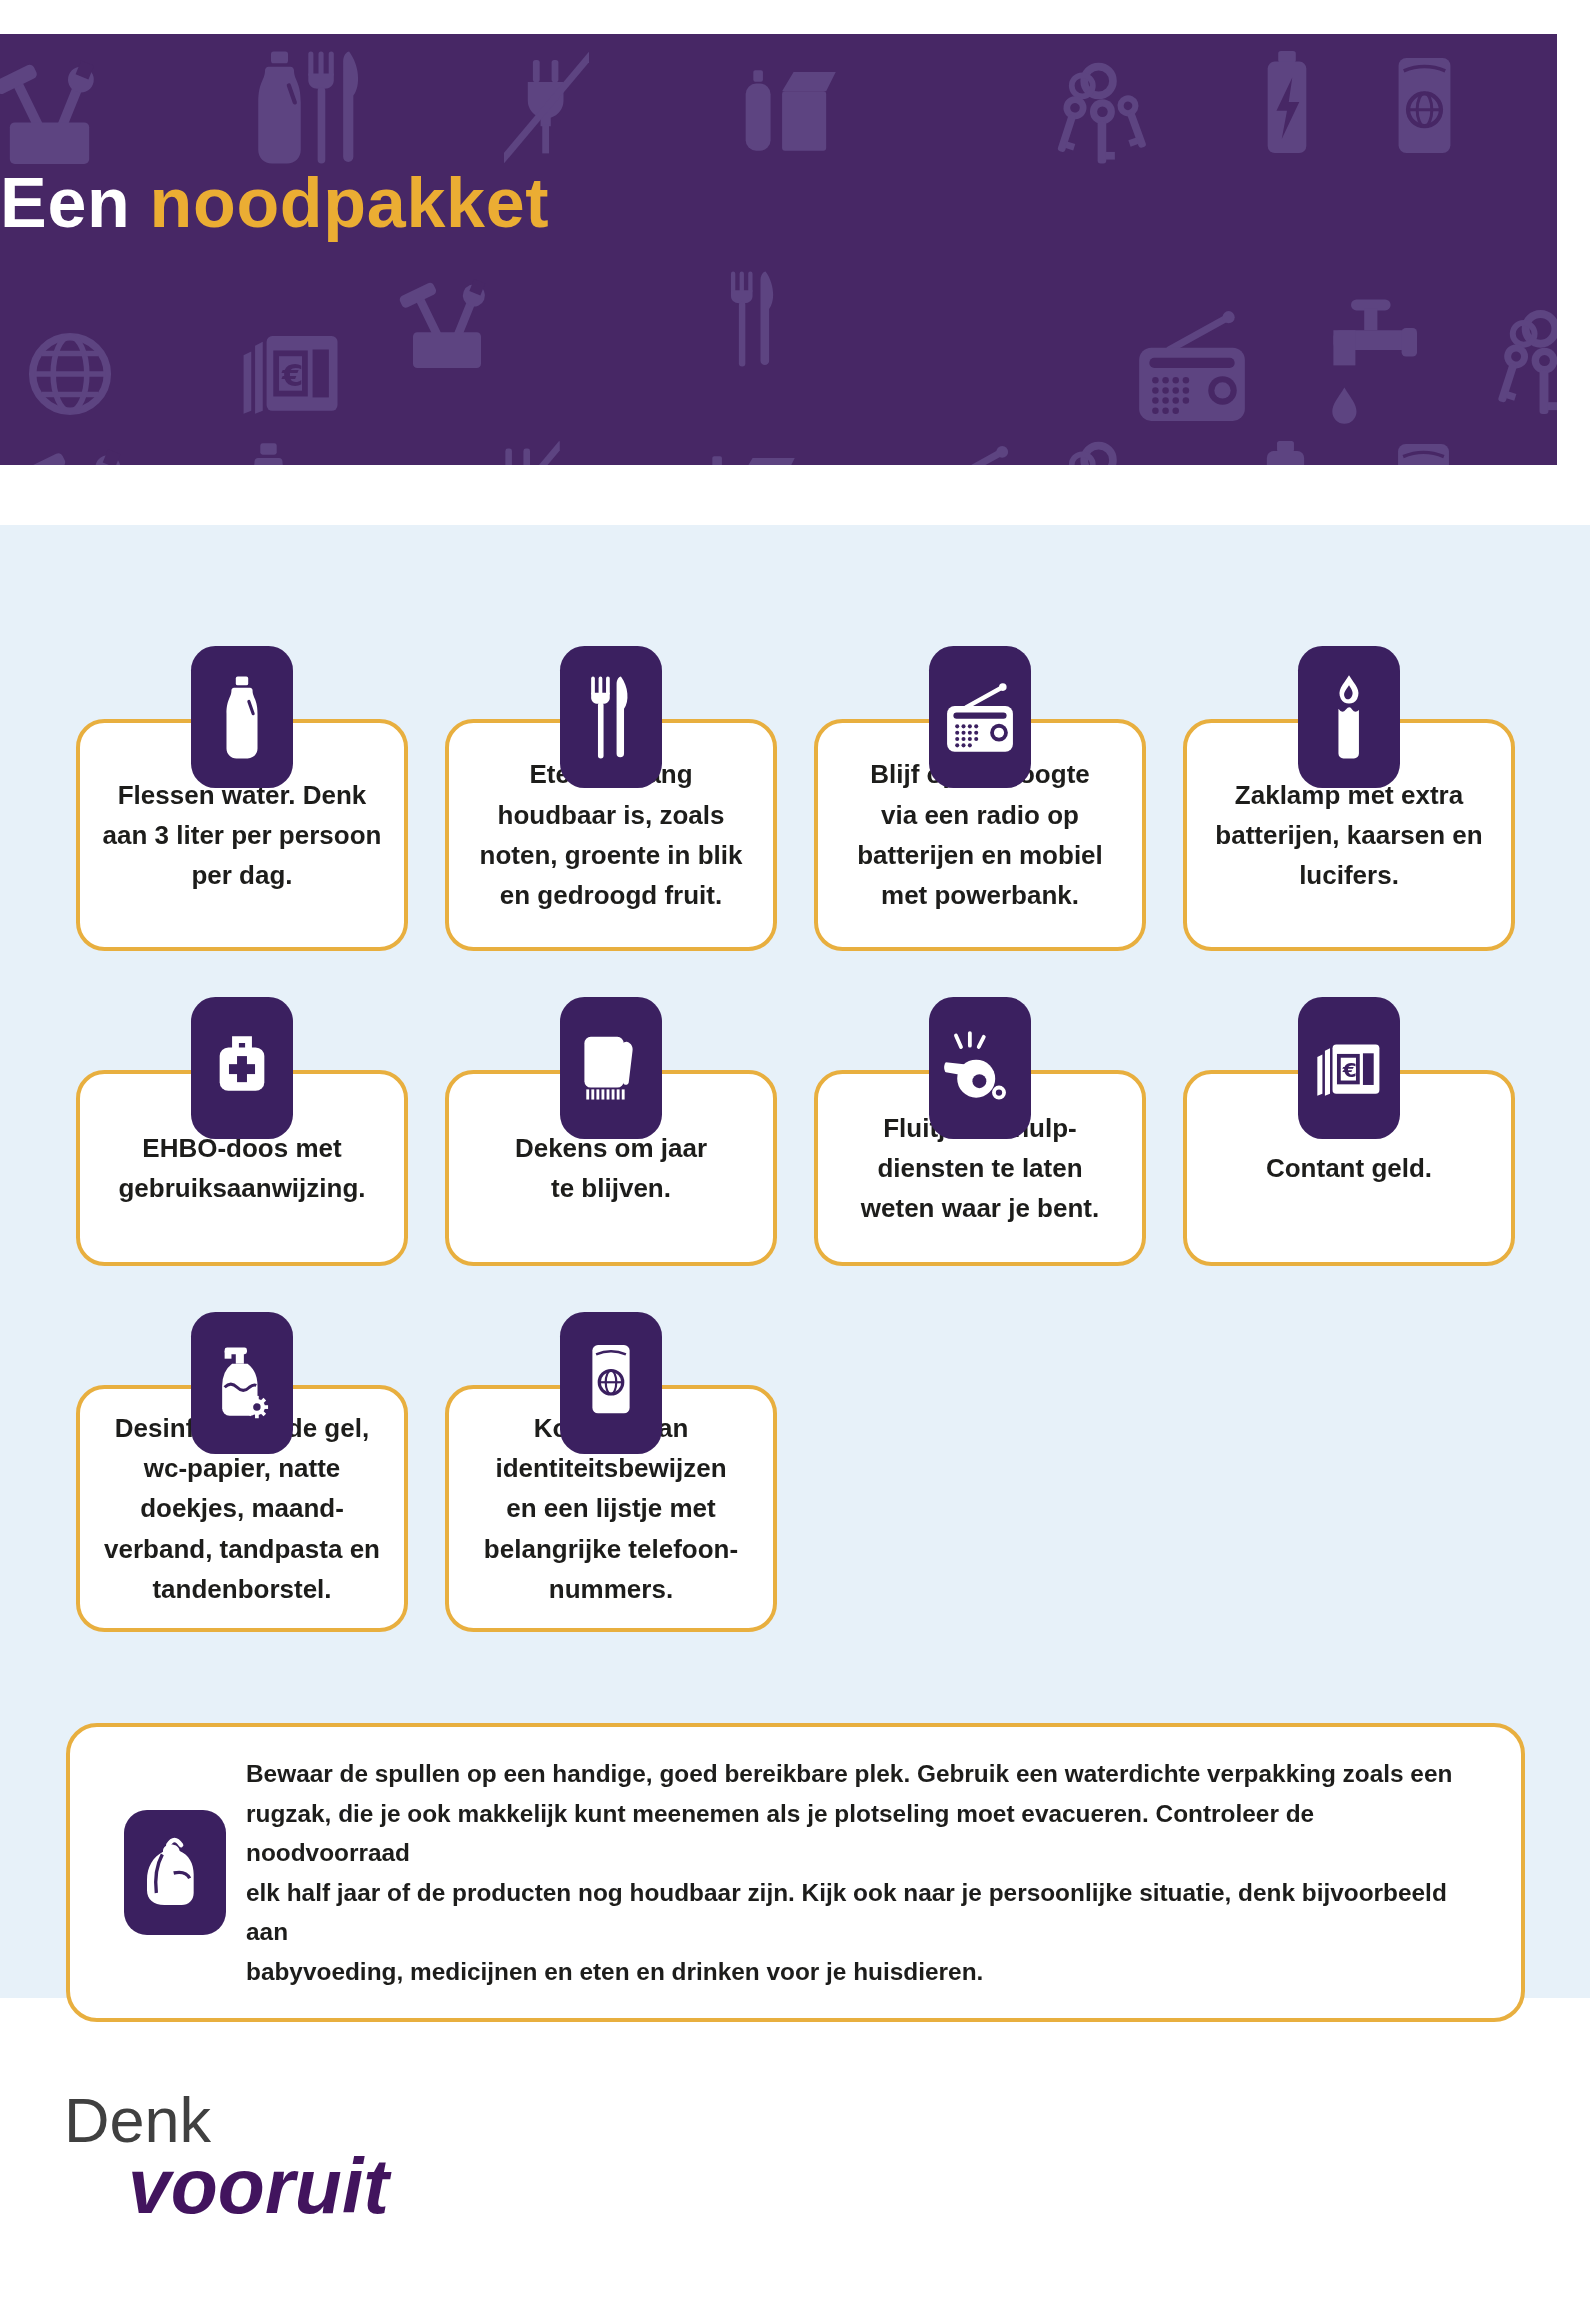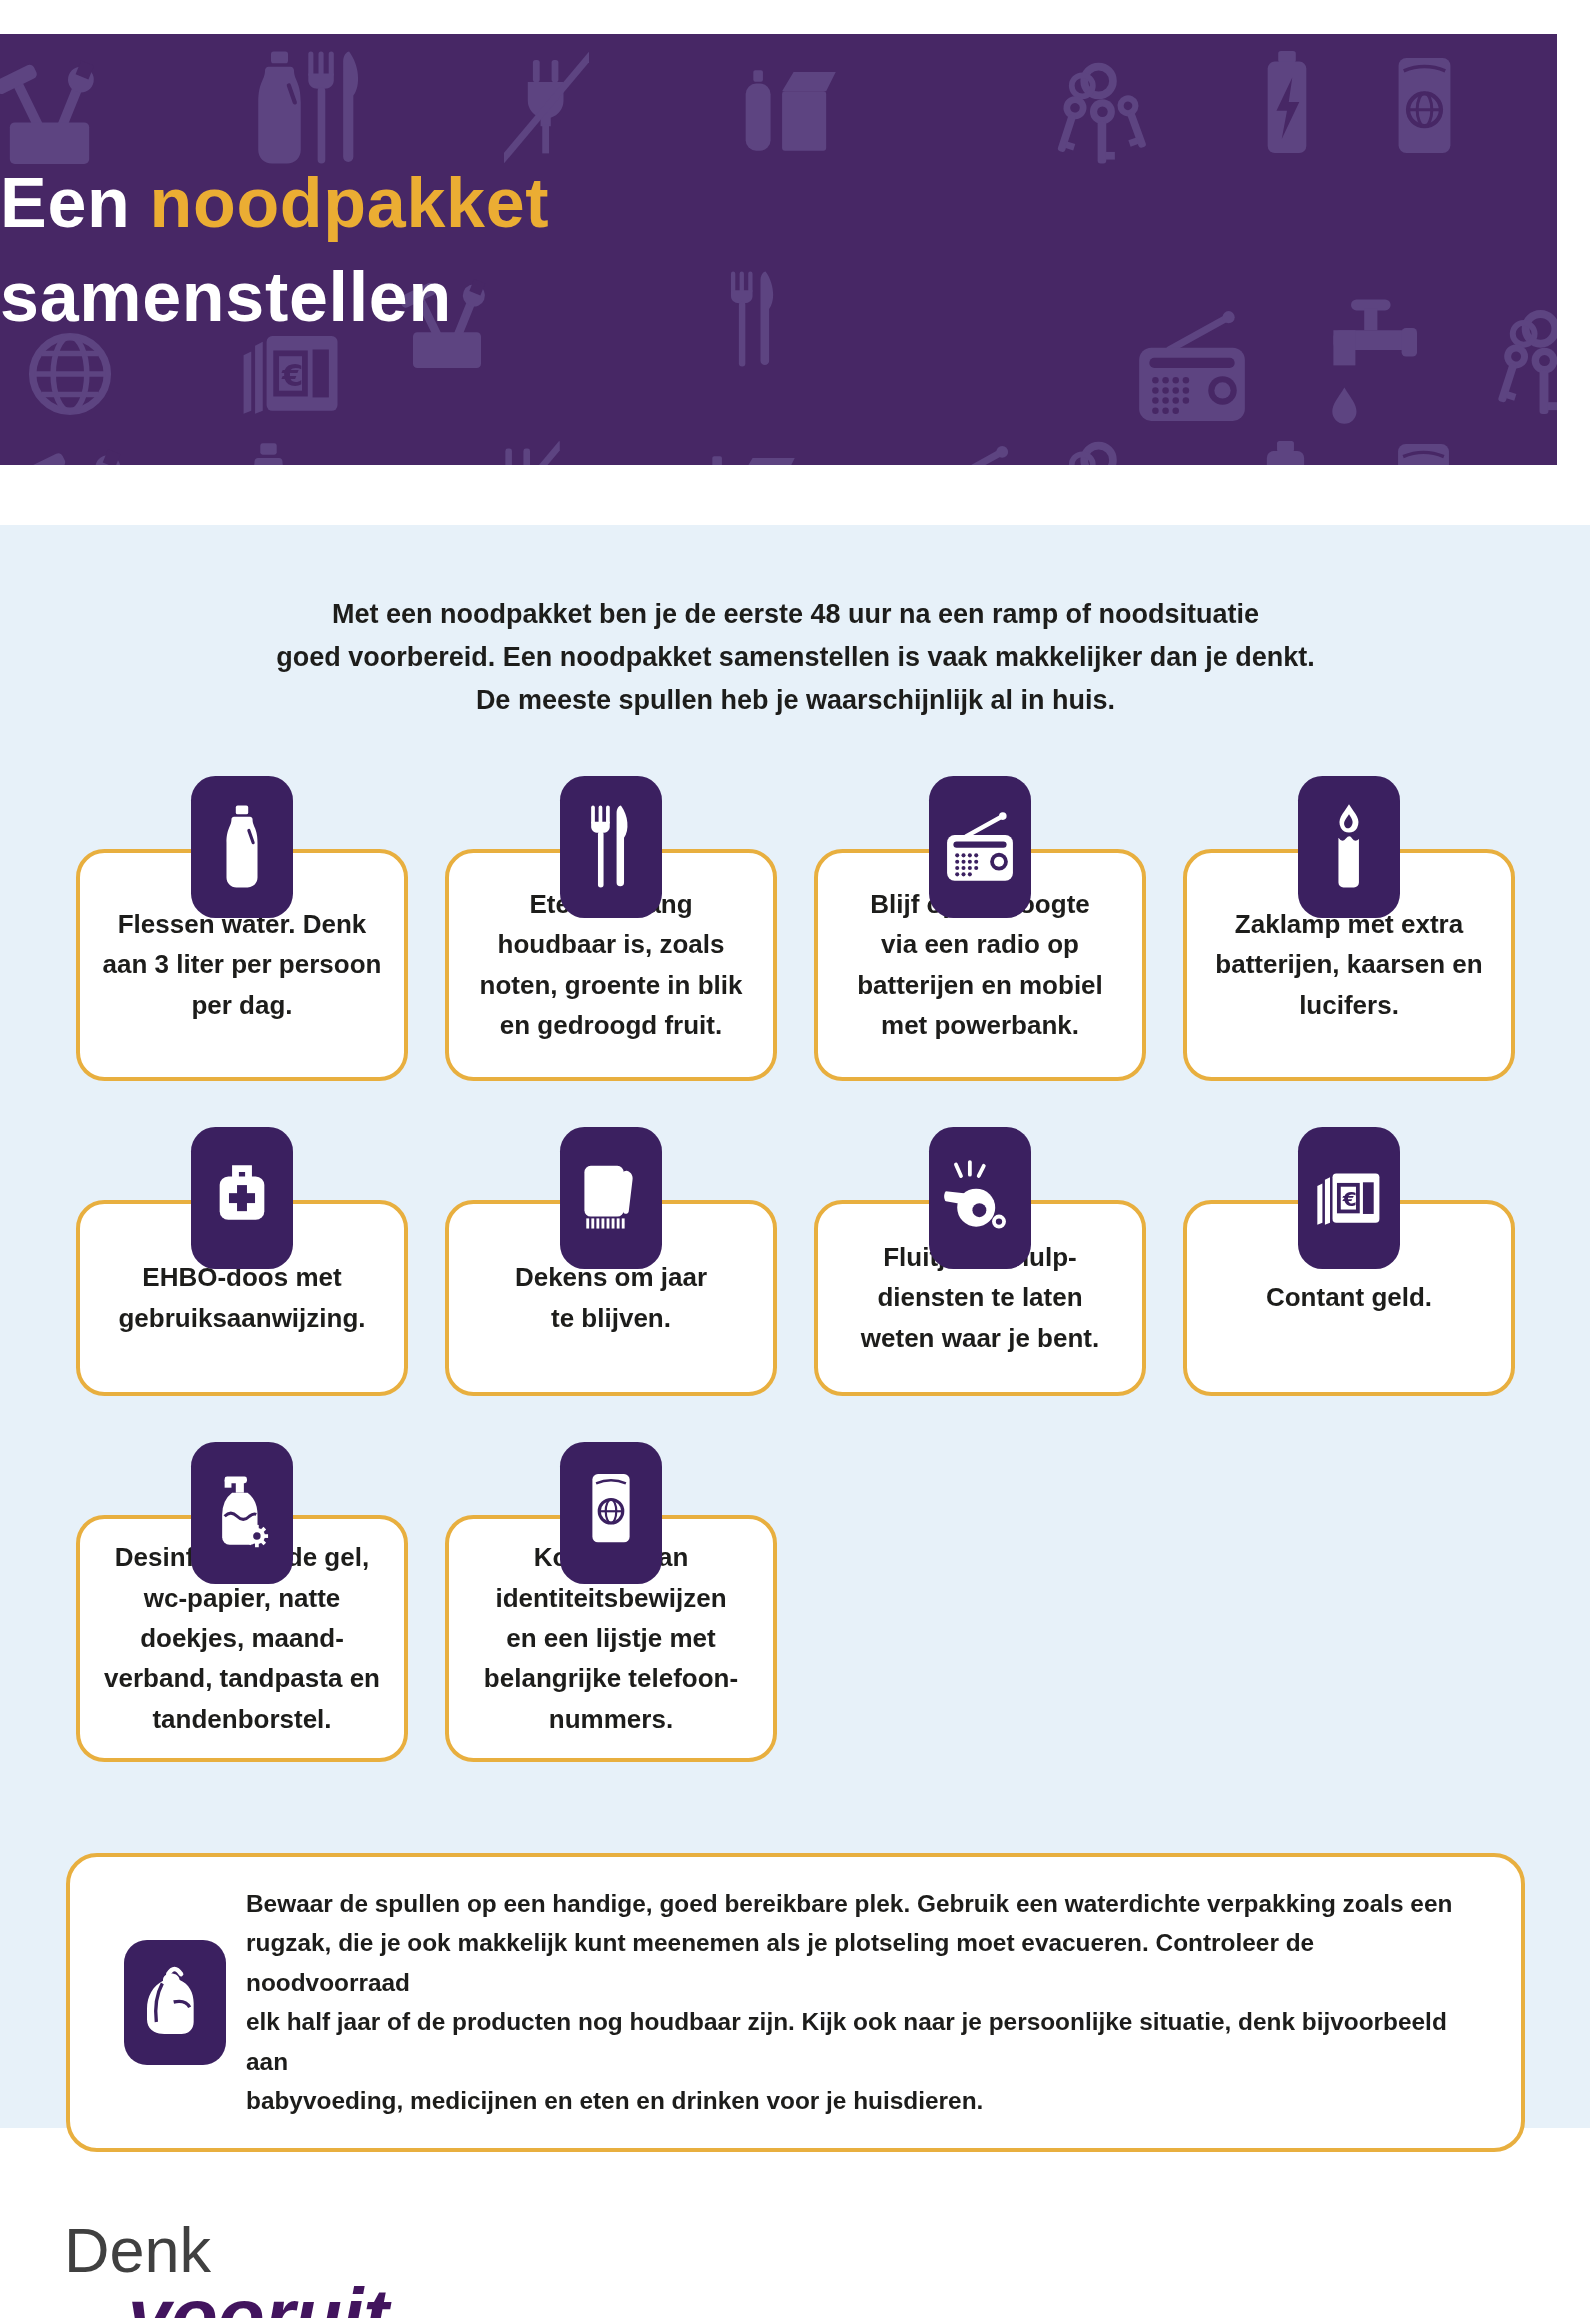--- a/index.html
+++ b/index.html
@@ -367,28 +367,25 @@
   <svg class="pat" style="left:1043px;top:403px;width:115px;height:115px" viewBox="0 0 170 170" width="115" height="115">
       <use href="#i-keys"></use>
     </svg>
   <svg class="pat" style="left:1243px;top:400px;width:85px;height:119px" viewBox="0 0 126 176" width="85" height="119">
       <use href="#i-battery"></use>
     </svg>
   <svg class="pat" style="left:1381px;top:403px;width:85px;height:119px" viewBox="0 0 126 176" width="85" height="119">
       <use href="#i-passport"></use>
     </svg>
 
-  <h1 class="title"><span>Een</span><span class="accent">noodpakket</span><br><span>samenstellen</span></h1>
+  <h1 class="title"><span>Een</span><span class="accent">noodpakket</span><br></h1>
 </div>
 
 <div class="panel">
 
-  <p class="intro">Met een noodpakket ben je de eerste 48 uur na een ramp of noodsituatie
-goed voorbereid. Een noodpakket samenstellen is vaak makkelijker dan je denkt.
-De meeste spullen heb je waarschijnlijk al in huis.</p>
 
   <div class="grid">
 
     <div class="cell">
       <div class="badge">
           <svg viewBox="0 0 112 128" width="76" height="87">
             <use href="#i-bottle"></use>
           </svg>
         </div>
       <div class="card r1">

